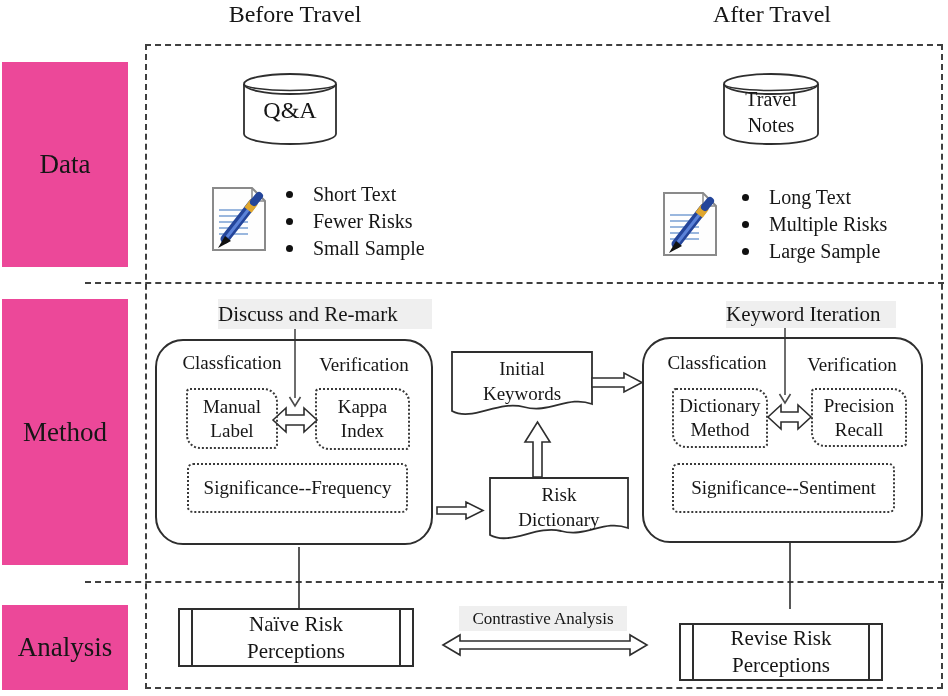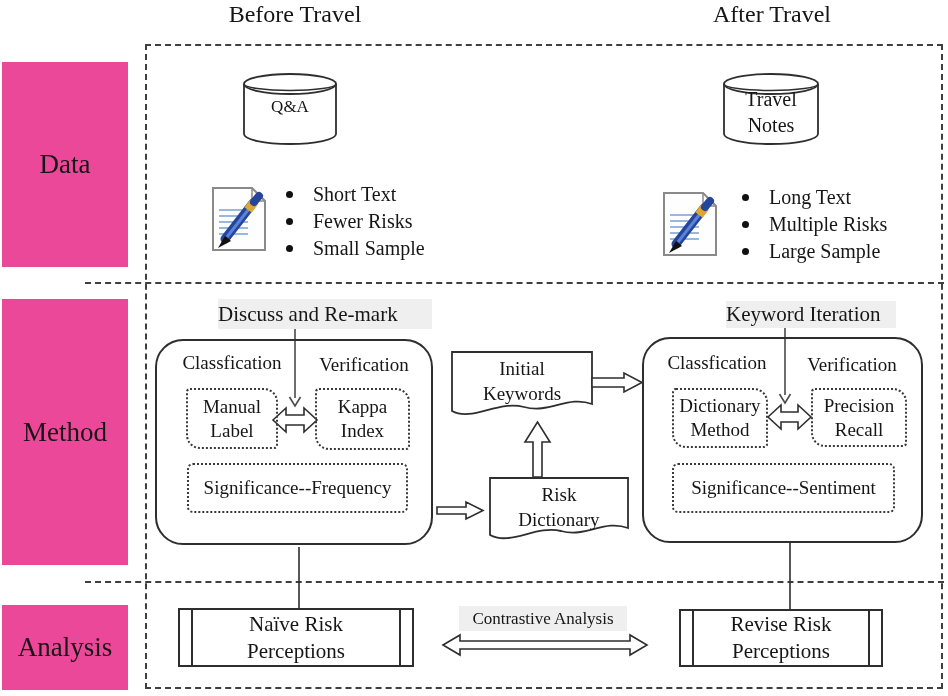--- a/index.html
+++ b/index.html
@@ -5,21 +5,21 @@
   html,body{margin:0;padding:0;background:#fff;}
   body{font-family:"Liberation Serif","DejaVu Serif",serif;color:#161616;}
   #canvas{position:relative;width:948px;height:696px;background:#fff;overflow:hidden;}
   .abs{position:absolute;box-sizing:border-box;}
   .hdr{font-size:24px;text-align:center;}
   .frame{border:2px dashed #3f3f3f;}
   .divider{height:0;border-top:2px dashed #3f3f3f;}
   .rowlabel{background:#ec4899;font-size:27px;text-align:center;z-index:0;}
   .svglayer{left:0;top:0;z-index:1;pointer-events:none;}
   .z2{z-index:2;}
-  .cyl-text{font-size:17px;text-align:center;}
+  .cyl-text{font-size:24px;text-align:center;}
   .cyl-text2{font-size:20px;line-height:26px;text-align:center;}
   .bullets{display:flex;flex-direction:column;}
   .bullet-row{display:flex;align-items:center;height:27px;}
   .dot{width:7px;height:7px;border-radius:50%;background:#111;margin-right:20px;flex:0 0 auto;}
   .bullet-label{font-size:20px;white-space:nowrap;}
   .notelabel{background:#efefef;font-size:21px;text-align:left;margin-left:32px;}
   .rbox{border:2px solid #2e2e2e;border-radius:28px;background:transparent;}
   .colhdr{font-size:19px;text-align:center;white-space:nowrap;}
   .dbox{border:2px dotted #3a3a3a;border-radius:4px 14px 4px 14px;display:flex;flex-direction:column;justify-content:center;text-align:center;font-size:19px;line-height:24px;}
   .sig{border:2px dotted #3a3a3a;border-radius:6px;display:flex;align-items:center;justify-content:center;font-size:19px;}
@@ -200,21 +200,21 @@
 
   <div class="abs z2 anbox" style="left:178px;top:608px;width:236px;height:59px;">
     <div class="anbar" style="left:11px;"></div>
     <div class="anbar" style="right:11px;"></div>
     <div class="antext">
       <div>Naïve Risk</div>
       <div>Perceptions</div>
     </div>
   </div>
   <div class="abs z2 smnote" style="left:459px;top:606px;width:168px;height:25px;line-height:25px;">Contrastive Analysis</div>
-  <div class="abs z2 anbox" style="left:679px;top:609px;width:204px;height:58px;">
+  <div class="abs z2 anbox" style="left:679px;top:623px;width:204px;height:58px;">
     <div class="anbar" style="left:11px;"></div>
     <div class="anbar" style="right:11px;"></div>
     <div class="antext">
       <div>Revise Risk</div>
       <div>Perceptions</div>
     </div>
   </div>
 
 </div>
 

